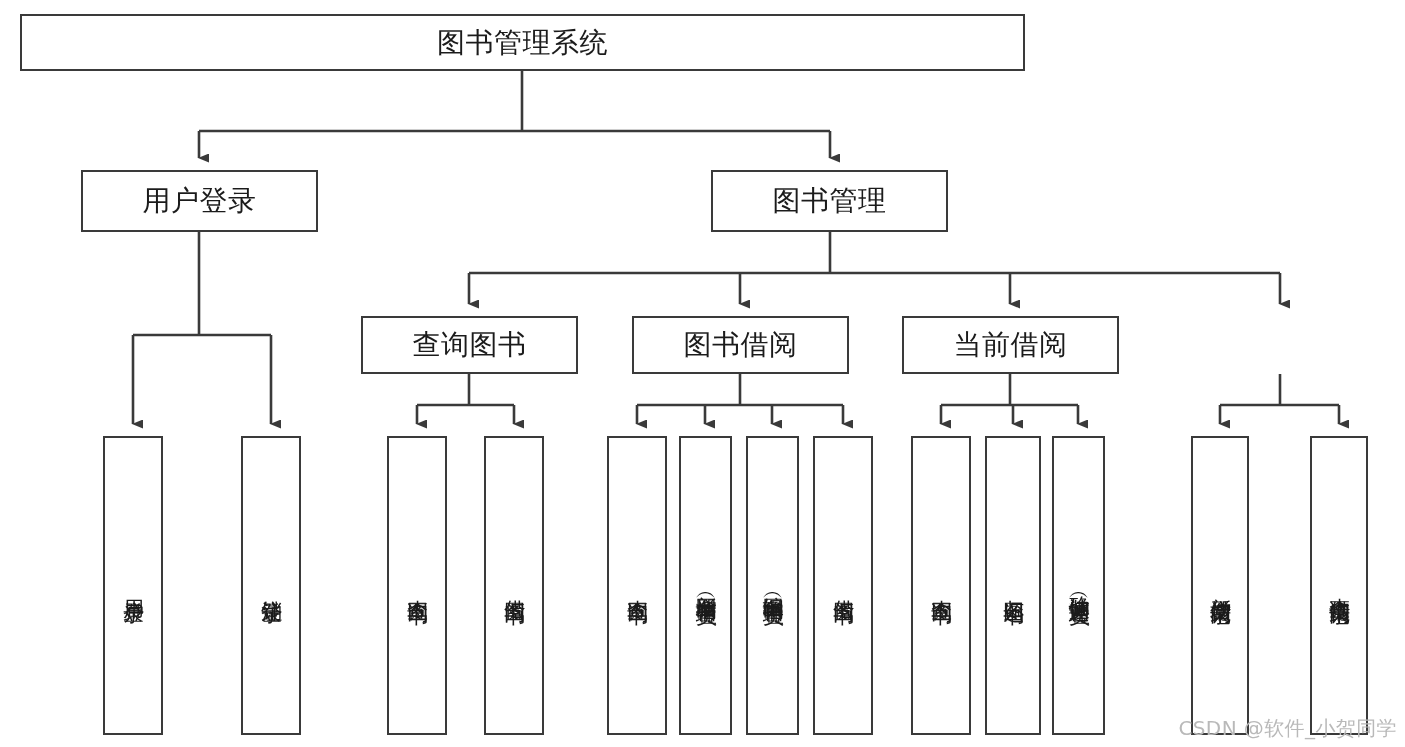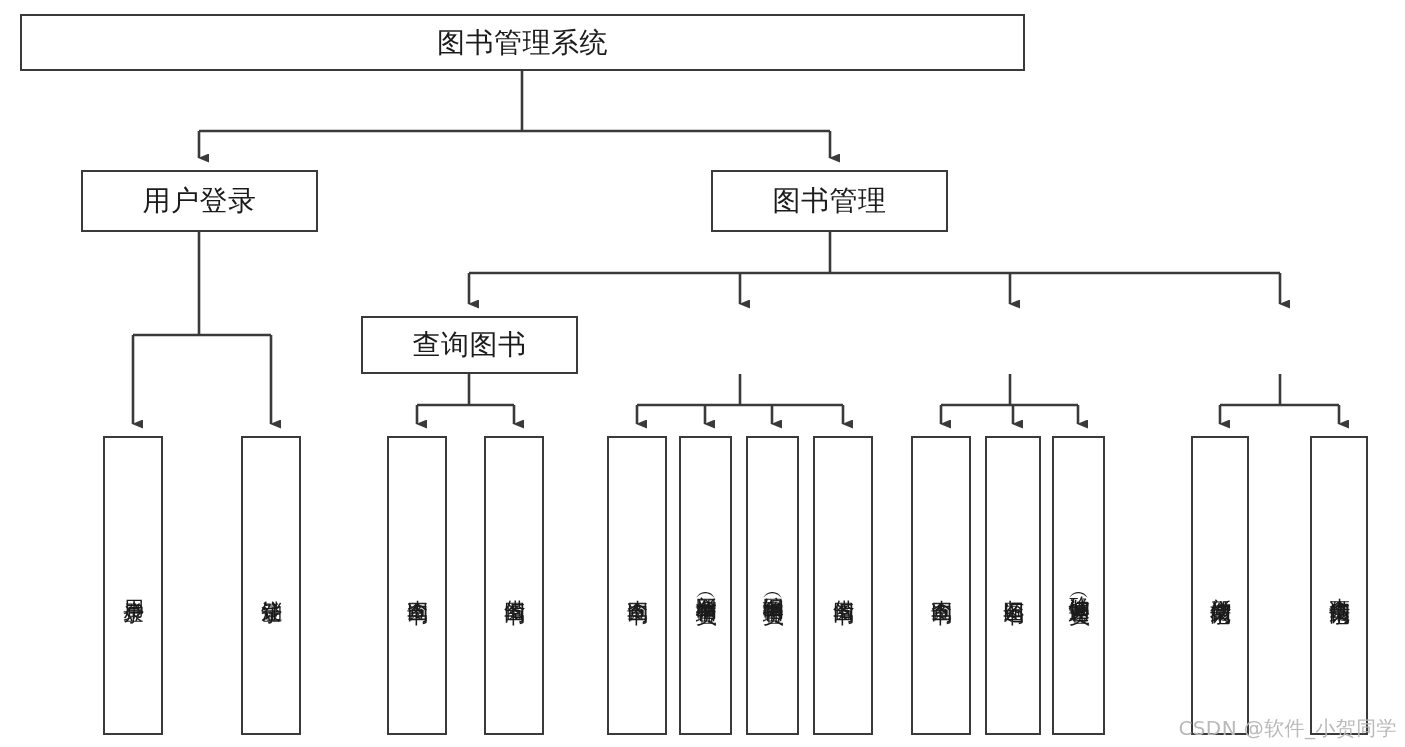--- a/index.html
+++ b/index.html
@@ -130,20 +130,26 @@
   <div class="node horizontal" style="left:81px; top:170px; width:237px; height:62px;">
     <span class="node-label">用户登录</span>
   </div>
   <div class="node horizontal" style="left:711px; top:170px; width:237px; height:62px;align-items:center;">
     <span class="node-label">图书管理</span>
   </div>
 
   <div class="node horizontal" style="left:361px; top:316px; width:217px; height:58px;">
     <span class="node-label">查询图书</span>
   </div>
+  <div class="node horizontal" style="left:632px; top:316px; width:217px; height:58px;">
+    <span class="node-label">图书借阅</span>
+  </div>
+  <div class="node horizontal" style="left:902px; top:316px; width:217px; height:58px;">
+    <span class="node-label">当前借阅</span>
+  </div>
 
   <div class="node vertical" style="left:103px; top:436px; width:60px; height:299px;">
     <span class="node-label">用户登录</span>
   </div>
   <div class="node vertical" style="left:241px; top:436px; width:60px; height:299px;">
     <span class="node-label">注销登录</span>
   </div>
 
   <div class="node vertical" style="left:387px; top:436px; width:60px; height:299px;">
     <span class="node-label">查询图书</span>

